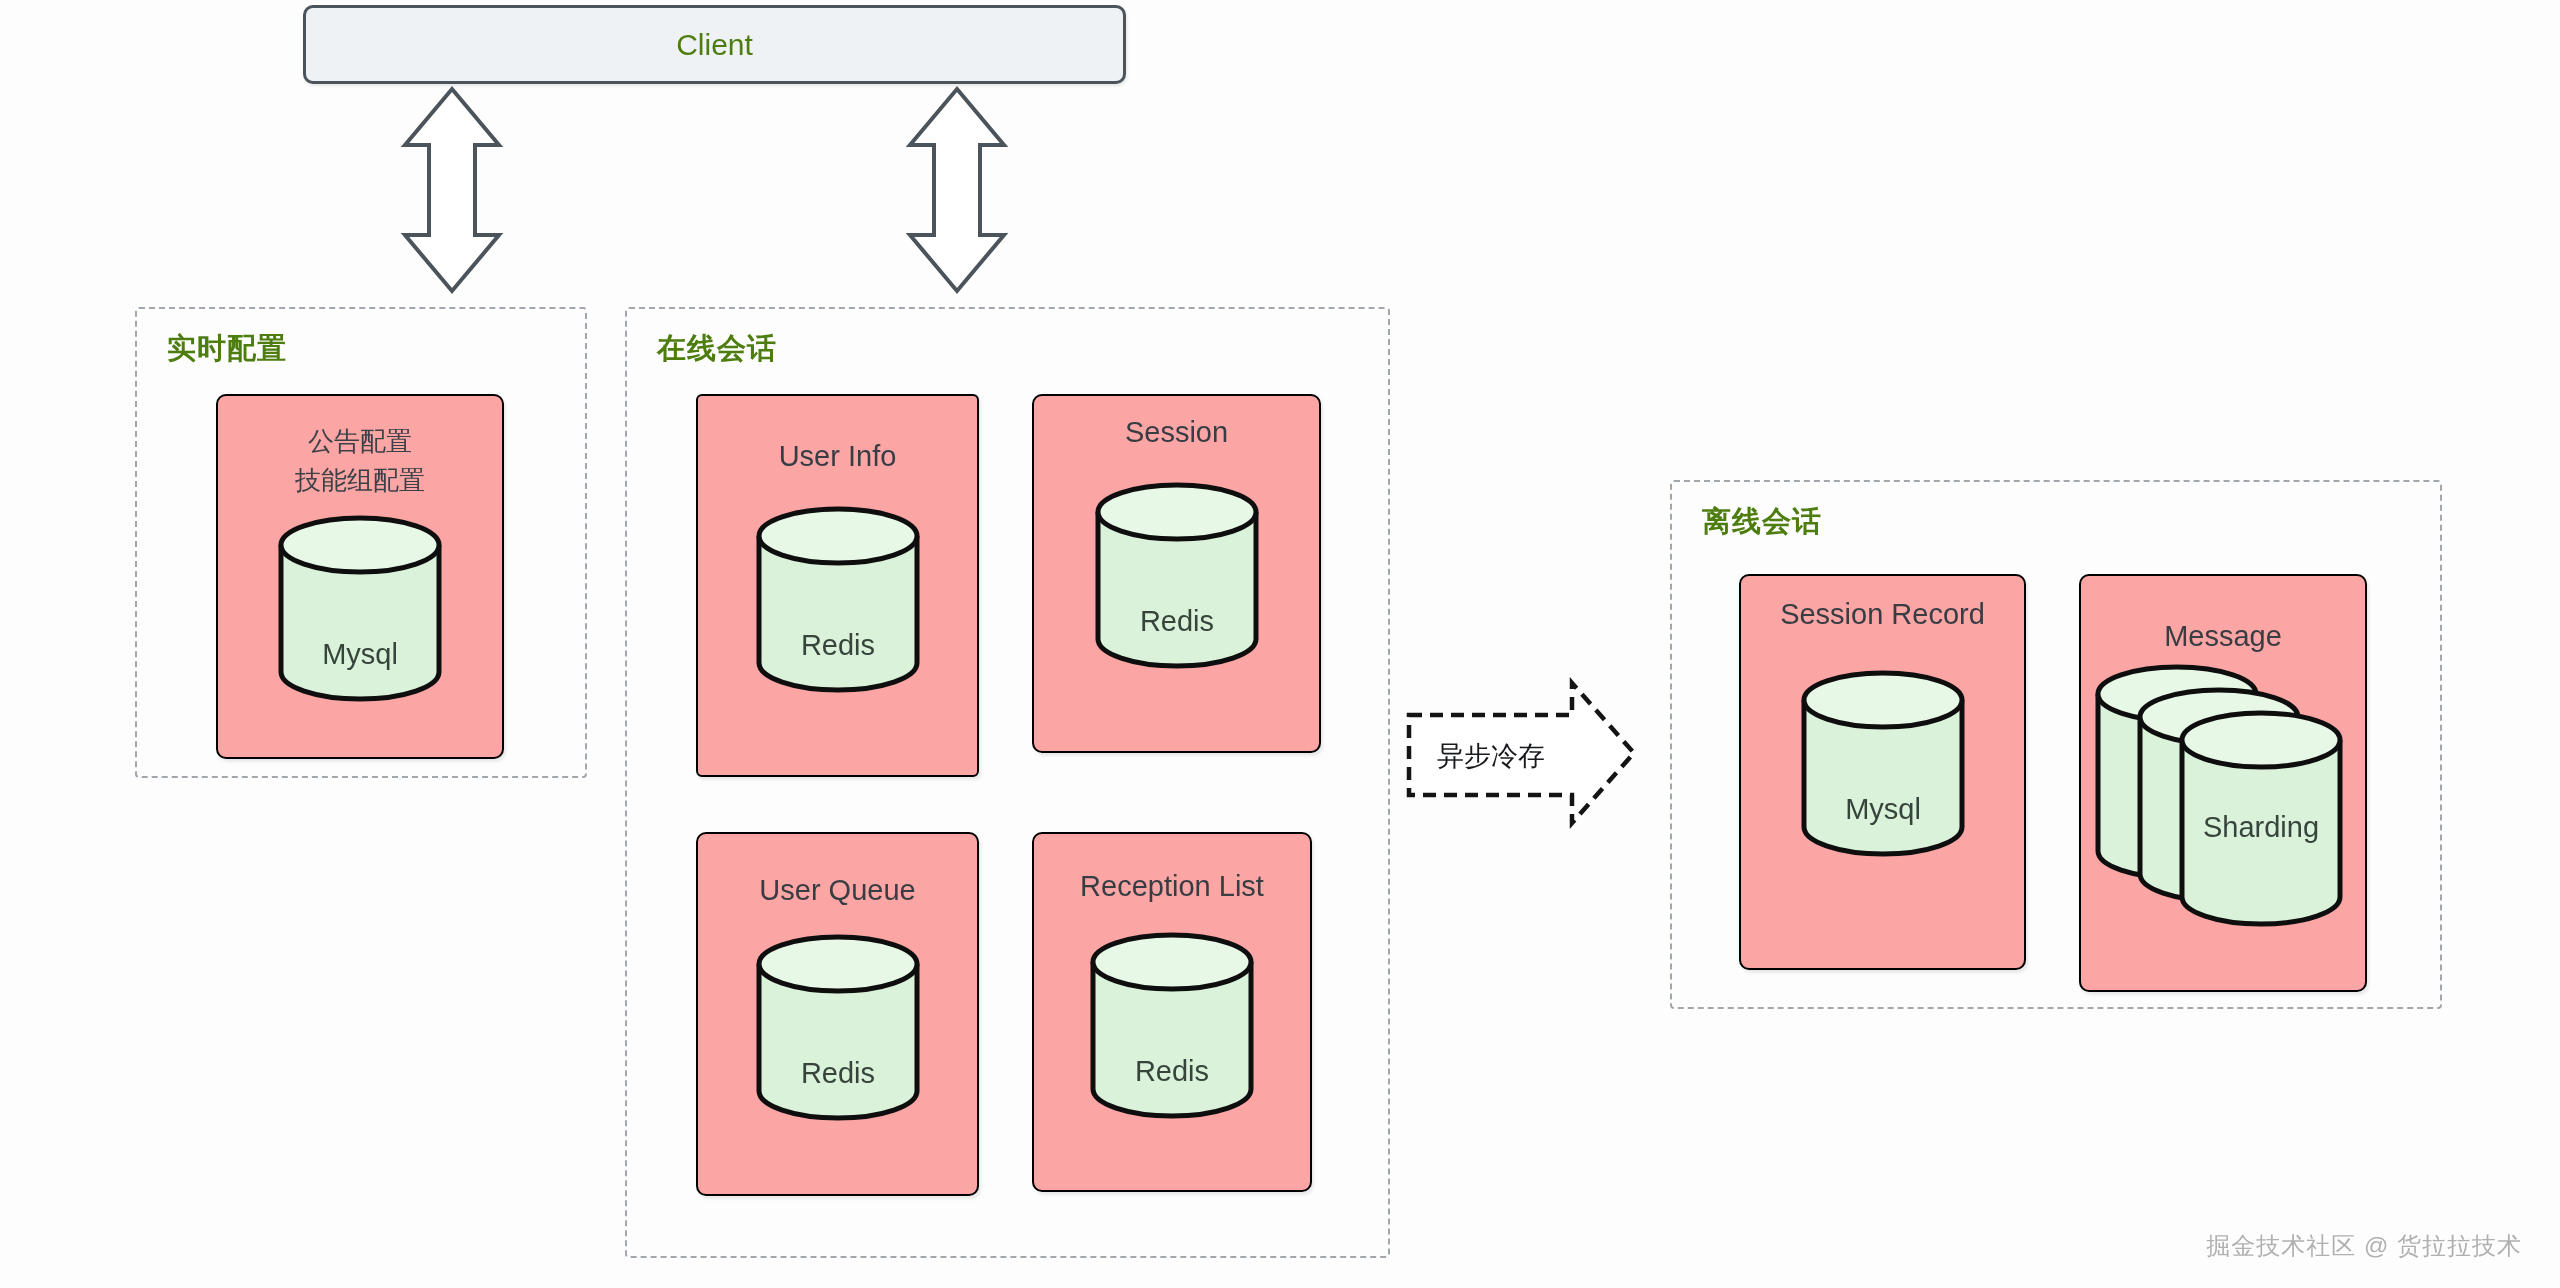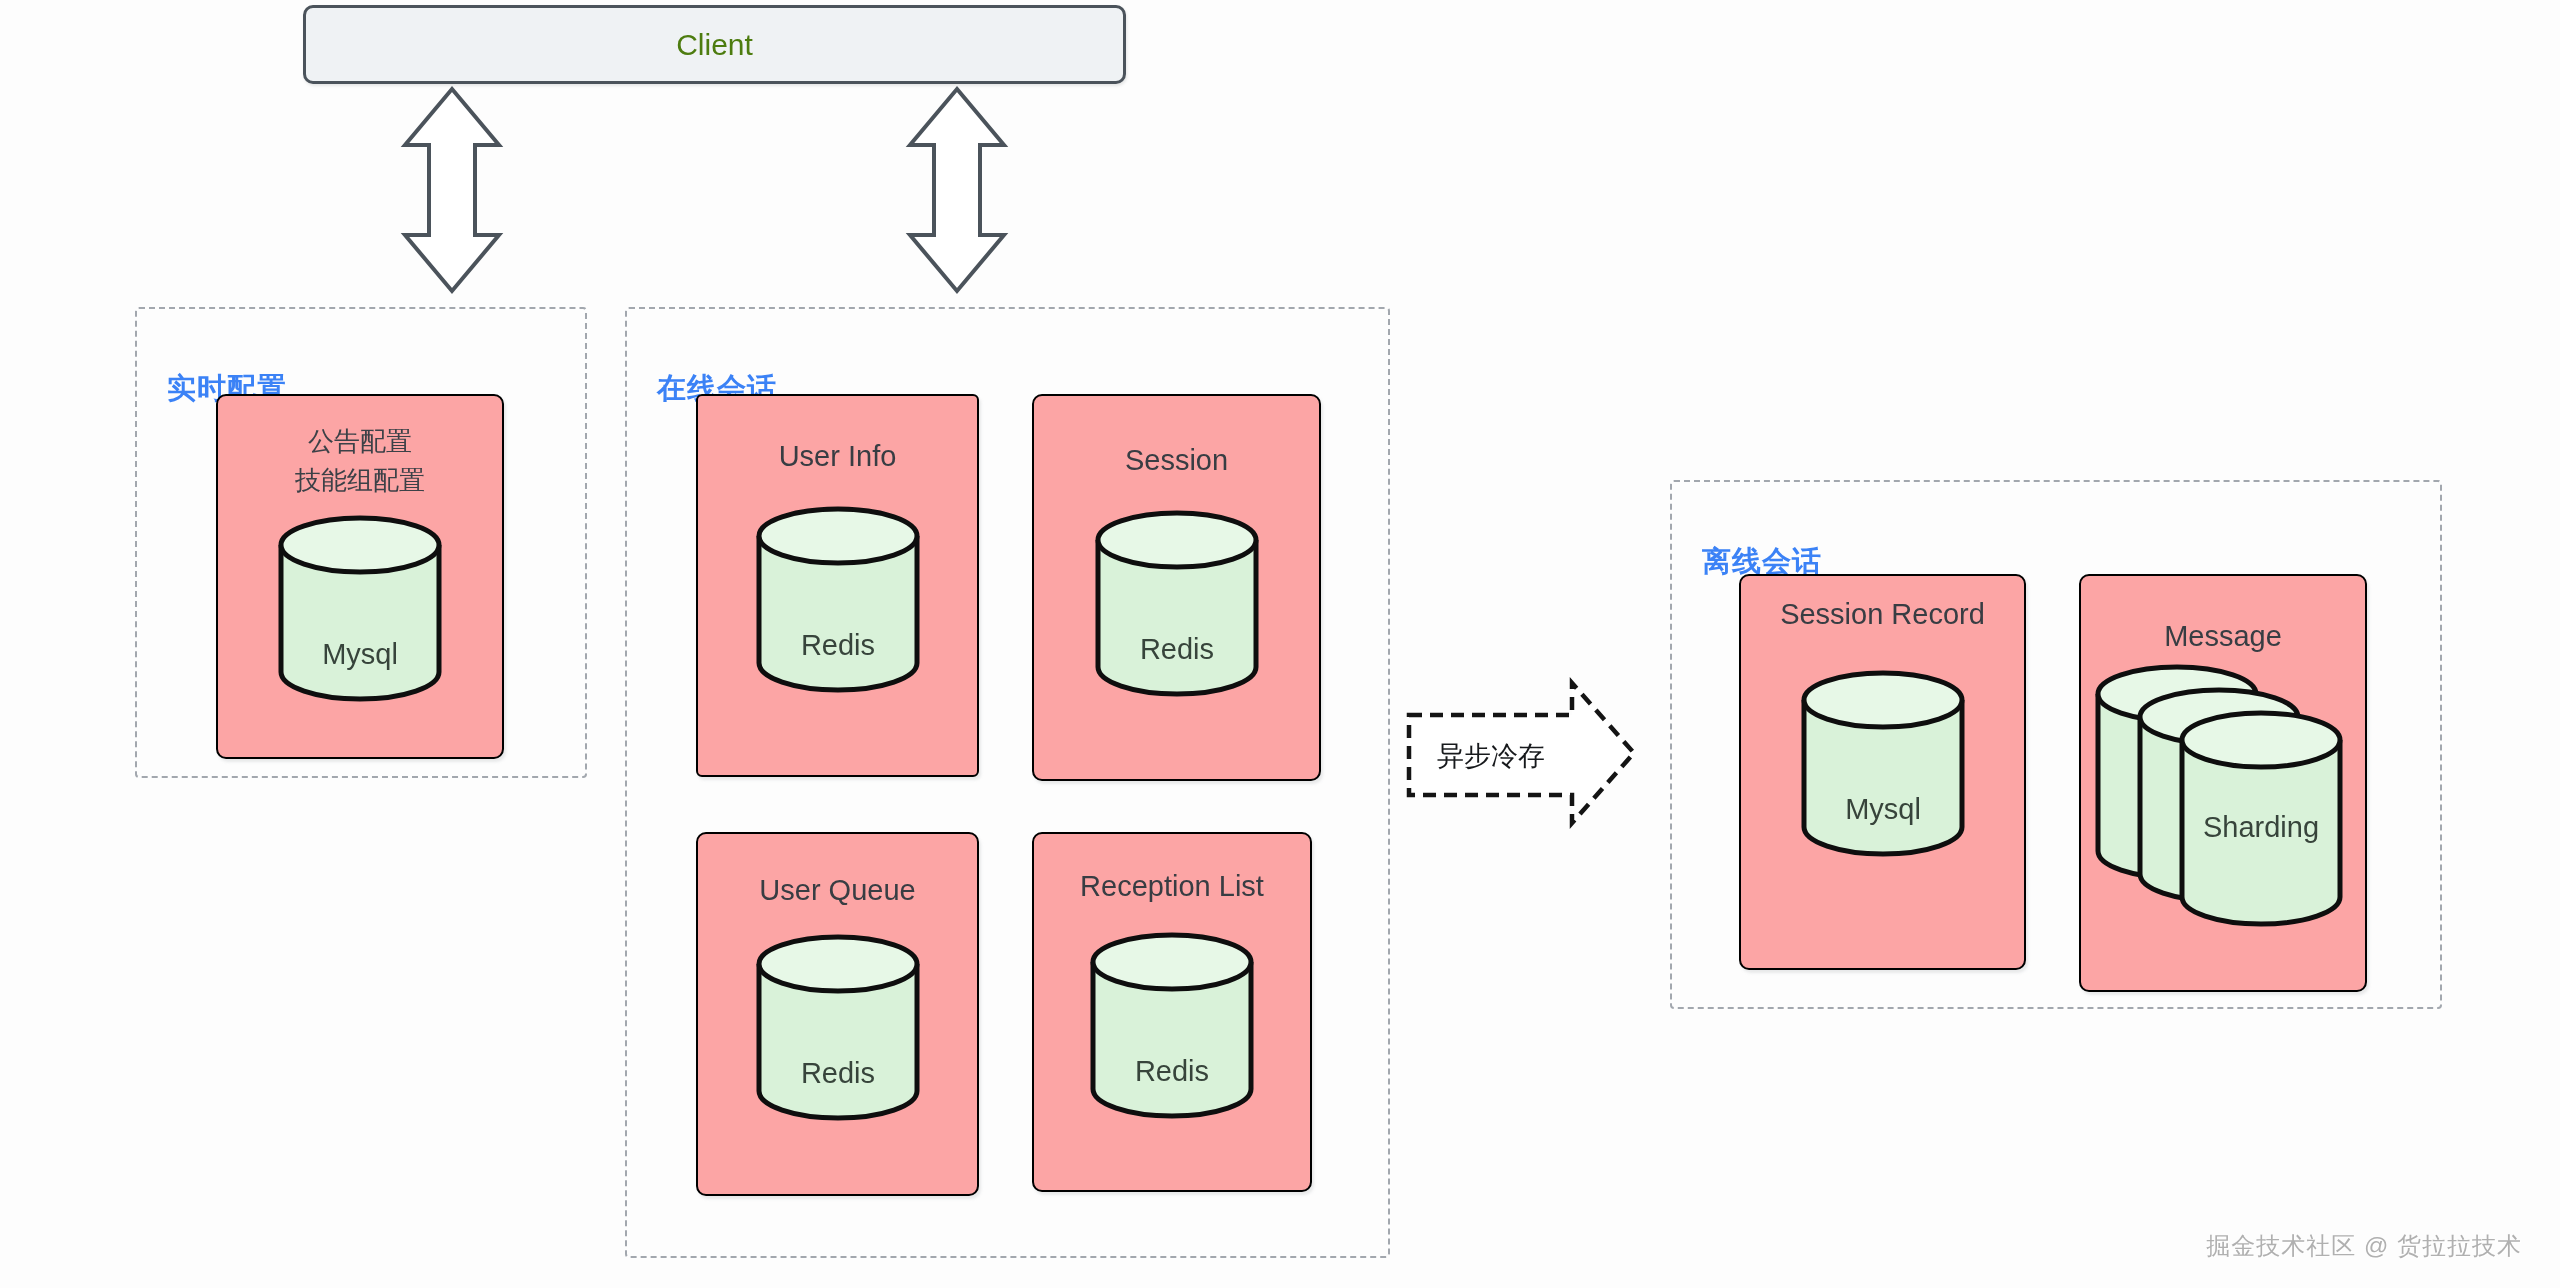--- a/index.html
+++ b/index.html
@@ -16,21 +16,21 @@
     box-shadow:1px 2px 3px rgba(120,125,130,.18);
   }
   .client-box span { font-size:30px; color:#4d7c0f; }
 
   
   .varrow { position:absolute; top:85px; width:104px; height:210px; }
   .varrow polygon { fill:#ffffff; stroke:#4b535b; stroke-width:4; stroke-linejoin:miter; }
 
   
   .gbox { position:absolute; border:2px dashed #a2a7ae; border-radius:4px; }
-  .gtitle { position:absolute; left:30px; top:20px; font-size:29px; font-weight:700; color:#3b82f6; letter-spacing:1px;margin-top:40px; }
+  .gtitle { position:absolute; left:30px; top:20px; font-size:29px; font-weight:700; color:#4d7c0f; letter-spacing:1px; }
 
   
   .card {
     position:absolute; background:#fca5a5; border:2px solid #000000; border-radius:10px;
     display:flex; flex-direction:column; align-items:center;
     box-shadow:2px 3px 3px rgba(160,165,170,.22);
   }
   .card-title { font-size:29px; color:#383d43; }
   .zh { font-size:26px; color:#3c4147; line-height:39px; }
 
@@ -84,21 +84,21 @@
 
     <div class="card" style="left:69px; top:85px; width:279px; height:335px; padding-top:44px;border-radius:6px;">
       <div class="card-title">User Info</div>
       <svg width="170" height="195" viewBox="0 0 170 195" style="margin-top:30px">
         <path class="cyl-body" d="M6,33 V160 A79,27 0 0 0 164,160 V33"></path>
         <ellipse class="cyl-top" cx="85" cy="33" rx="79" ry="27"></ellipse>
         <text class="cyl-label" x="85" y="152" text-anchor="middle">Redis</text>
       </svg>
     </div>
 
-    <div class="card" style="left:405px; top:85px; width:285px; height:335px; padding-top:48px;">
+    <div class="card" style="left:405px; top:85px; width:285px; height:335px; padding-top:20px;">
       <div class="card-title">Session</div>
       <svg width="170" height="195" viewBox="0 0 170 195" style="margin-top:30px">
         <path class="cyl-body" d="M6,33 V160 A79,27 0 0 0 164,160 V33"></path>
         <ellipse class="cyl-top" cx="85" cy="33" rx="79" ry="27"></ellipse>
         <text class="cyl-label" x="85" y="152" text-anchor="middle">Redis</text>
       </svg>
     </div>
 
     <div class="card" style="left:69px; top:523px; width:279px; height:320px; padding-top:40px;">
       <div class="card-title">User Queue</div>

